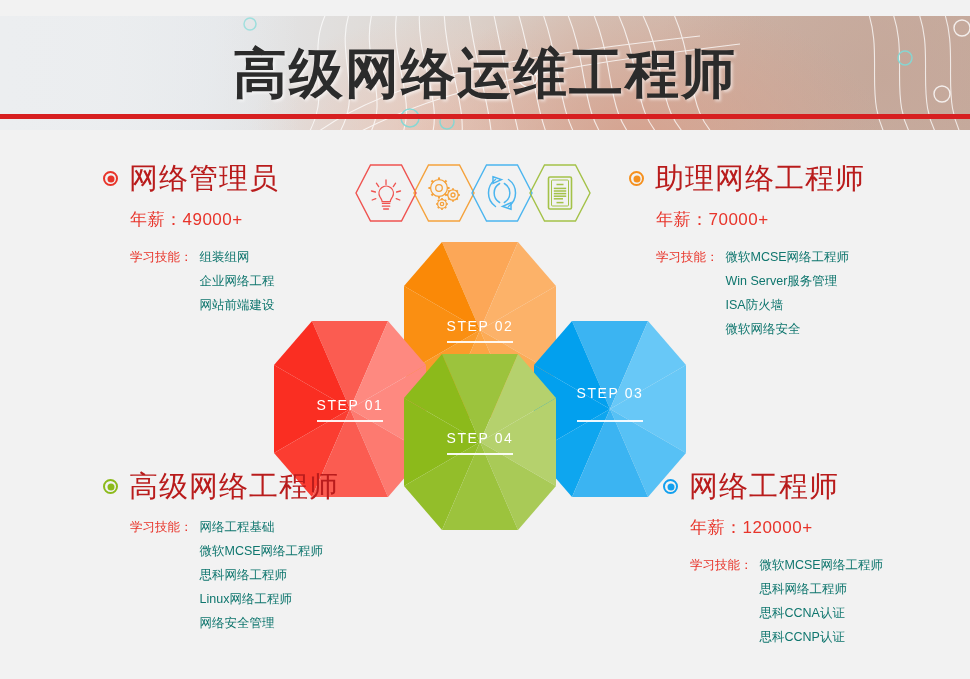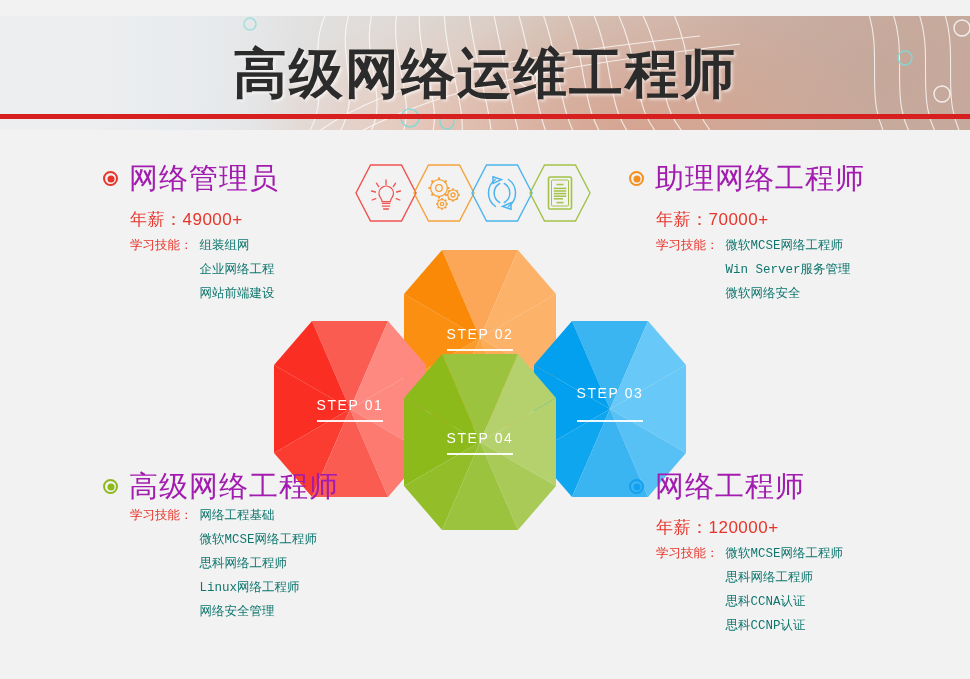--- a/index.html
+++ b/index.html
@@ -29,35 +29,35 @@
     text-shadow:2px 2px 3px rgba(255,255,255,.55);}
   .redbar{position:absolute;left:0;top:114px;width:970px;height:5px;background:#d71f20;}
 
   
   .block{position:absolute;}
   .blk-head{display:flex;align-items:center;}
   .bullet{width:15px;height:15px;border-radius:50%;box-sizing:border-box;
     border:2px solid currentColor;position:relative;flex:0 0 auto;margin-right:11px;}
   .bullet::after{content:"";position:absolute;left:50%;top:50%;width:7px;height:7px;
     border-radius:50%;background:currentColor;transform:translate(-50%,-50%);}
-  .blk-title{font-size:29px;color:#a21caf;letter-spacing:1px;line-height:1;
+  .blk-title{font-size:29px;color:#b91c1c;letter-spacing:1px;line-height:1;
     font-family:"DejaVu Sans","Liberation Sans",sans-serif;font-weight:400;}
   .salary{color:#e8342a;font-size:17px;margin-top:15px;letter-spacing:.5px;}
-  .skills{margin-top:3px;display:flex;font-family:Liberation Mono, monospace;}
+  .skills{margin-top:14px;display:flex;}
   .skills-label{color:#e8342a;font-size:12.5px;white-space:nowrap;line-height:24px;}
   .skills-list{margin-left:7px;}
   .skill{color:#0f766e;font-size:12.5px;line-height:24px;white-space:nowrap;}
 
   #blk-tl{left:103px;top:164px;}
   #blk-tl .salary,#blk-tl .skills{margin-left:27px;}
   #blk-tr{left:629px;top:164px;}
   #blk-tr .salary,#blk-tr .skills{margin-left:27px;}
   #blk-bl{left:103px;top:472px;}
   #blk-bl .salary,#blk-bl .skills{margin-left:27px;}
-  #blk-br{left:629px;top:472px;}
+  #blk-br{left:663px;top:472px;}
   #blk-br .salary,#blk-br .skills{margin-left:27px;}
 
   
   .icon-row{position:absolute;left:355px;top:163px;width:240px;height:60px;}
   .icon-hex{position:absolute;top:0;width:62px;height:60px;}
 
   
   .hexwrap{position:absolute;left:274px;top:238px;width:412px;height:292px;}
   .hex{position:absolute;}
   .hex svg{display:block;overflow:visible;}
@@ -204,21 +204,21 @@
           <line x1="24.8" y1="33.2" x2="37.2" y2="33.2"></line>
           <line x1="24.8" y1="35.8" x2="34" y2="35.8"></line>
           <line x1="27.5" y1="39.6" x2="34.5" y2="39.6"></line>
         </g>
       </svg>
     </div>
   </div>
 
   <div class="hexwrap">
 
-    <div class="hex" style="left:130px;top:12px;">
+    <div class="hex" style="left:130px;top:4px;">
       <svg width="152" height="176" viewBox="0 0 152 176">
         <polygon points="38,0 114,0 76,88" fill="#fca757"></polygon>
         <polygon points="38,0 76,88 0,44" fill="#fa8907"></polygon>
         <polygon points="114,0 152,44 76,88" fill="#fcb269"></polygon>
         <polygon points="0,44 76,88 0,132" fill="#fa8f12"></polygon>
         <polygon points="152,44 152,132 76,88" fill="#fcb269"></polygon>
         <polygon points="0,132 76,88 38,176" fill="#fb9b2a"></polygon>
         <polygon points="152,132 114,176 76,88" fill="#fcab56"></polygon>
         <polygon points="38,176 76,88 114,176" fill="#fca544"></polygon>
       </svg>
@@ -292,20 +292,21 @@
     <div class="blk-head">
       <span class="bullet" style="color:#f5901e"></span>
       <span class="blk-title">助理网络工程师</span>
     </div>
     <div class="salary">年薪：70000+</div>
     <div class="skills">
       <div class="skills-label">学习技能：</div>
       <div class="skills-list">
         <div class="skill">微软MCSE网络工程师</div>
         <div class="skill">Win  Server服务管理</div>
+        <div class="skill">ISA防火墙</div>
         <div class="skill">微软网络安全</div>
       </div>
     </div>
   </div>
 
   <div class="block" id="blk-bl">
     <div class="blk-head">
       <span class="bullet" style="color:#8cba1b"></span>
       <span class="blk-title">高级网络工程师</span>
     </div>

